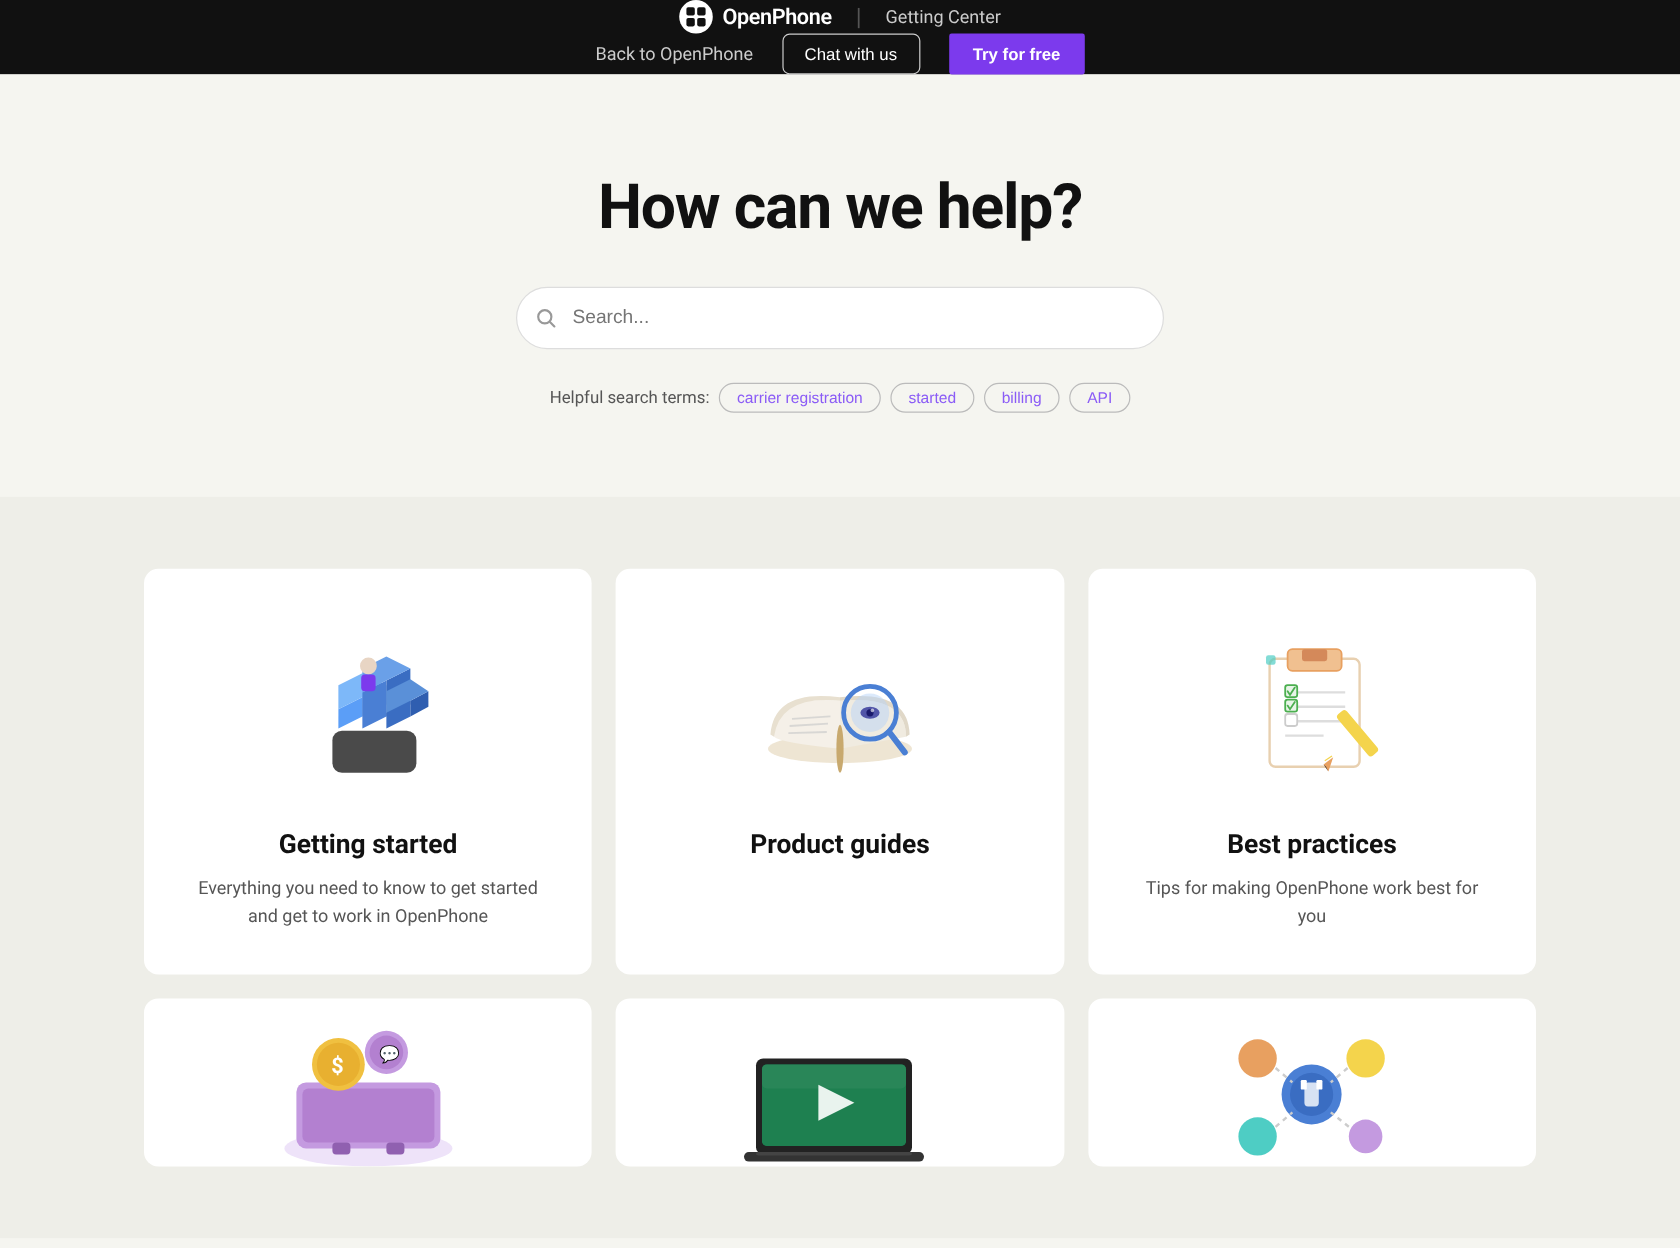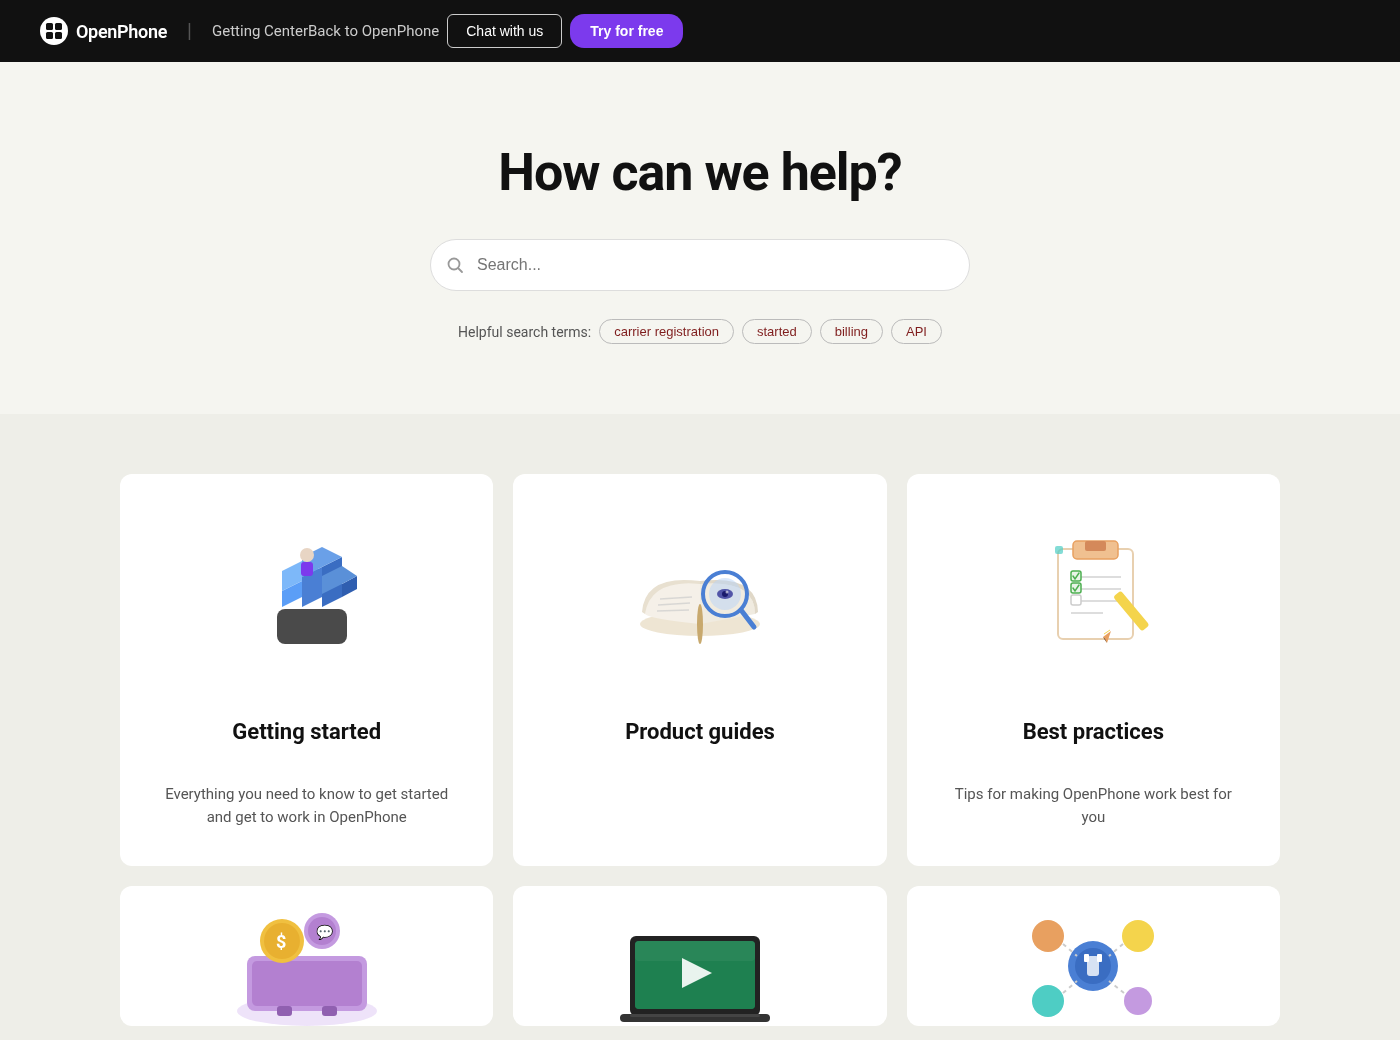--- a/index.html
+++ b/index.html
@@ -3,56 +3,58 @@
   <meta charset="utf-8">
   <style>
     * { margin: 0; padding: 0; box-sizing: border-box; }
     body { font-family: -apple-system, BlinkMacSystemFont, 'Segoe UI', Roboto, sans-serif; background: #f5f5f0; }
 
     
     nav {
       background: #111;
       display: flex;
       align-items: center;
+      justify-content: space-between;
       padding: 0 40px;
       height: 62px;
+      flex-direction: column;
     }
     .nav-left { display: flex; align-items: center; gap: 16px; }
     .logo-mark {
       display: flex; align-items: center; gap: 8px;
     }
     .logo-icon {
       width: 28px; height: 28px;
       background: #fff;
       border-radius: 50%;
       display: flex; align-items: center; justify-content: center;
       overflow: hidden;
     }
     .logo-icon svg { width: 20px; height: 20px; }
     .logo-text { color: #fff; font-size: 18px; font-weight: 600; letter-spacing: -0.3px; }
     .nav-divider { color: #555; font-size: 20px; margin: 0 4px; }
     .resource-center { color: #ccc; font-size: 15px; }
-    .nav-right { display: flex; align-items: center; gap: 8px; }
+    .nav-right { display: flex; align-items: center; gap: 24px; }
     .back-link { color: #ccc; font-size: 15px; text-decoration: none; cursor: pointer; }
     .btn-chat {
       background: transparent;
       border: 1.5px solid #ccc;
       color: #fff;
       padding: 8px 18px;
       border-radius: 6px;
       font-size: 14px;
       font-weight: 500;
       cursor: pointer;
     }
     .btn-try {
       background: #7c3aed;
       border: none;
       color: #fff;
       padding: 9px 20px;
-      border-radius: 14px;
+      border-radius: 2px;
       font-size: 14px;
       font-weight: 600;
       cursor: pointer;
     }
 
     
     .hero {
       background: #f5f5f0;
       text-align: center;
       padding: 80px 20px 70px;
@@ -93,21 +95,21 @@
       justify-content: center;
       gap: 8px;
       flex-wrap: wrap;
     }
     .search-terms-label { color: #555; font-size: 14px; }
     .search-tag {
       border: 1px solid #bbb;
       border-radius: 50px;
       padding: 4px 14px;
       font-size: 13px;
-      color: #7f1d1d;
+      color: #8b5cf6;
       cursor: pointer;
       background: transparent;
     }
 
     
     .cards-section {
       background: #eeeee8;
       padding: 60px 120px 0;
     }
     .cards-grid {
@@ -119,21 +121,20 @@
       background: #fff;
       border-radius: 12px;
       padding: 40px 36px 36px;
       display: flex;
       flex-direction: column;
       align-items: center;
       text-align: center;
       cursor: pointer;
       transition: box-shadow 0.2s;
       min-height: 320px;
-      gap: 27px;
     }
     .card-illustration {
       width: 160px;
       height: 150px;
       margin-bottom: 28px;
       display: flex;
       align-items: center;
       justify-content: center;
     }
     .card h2 {

